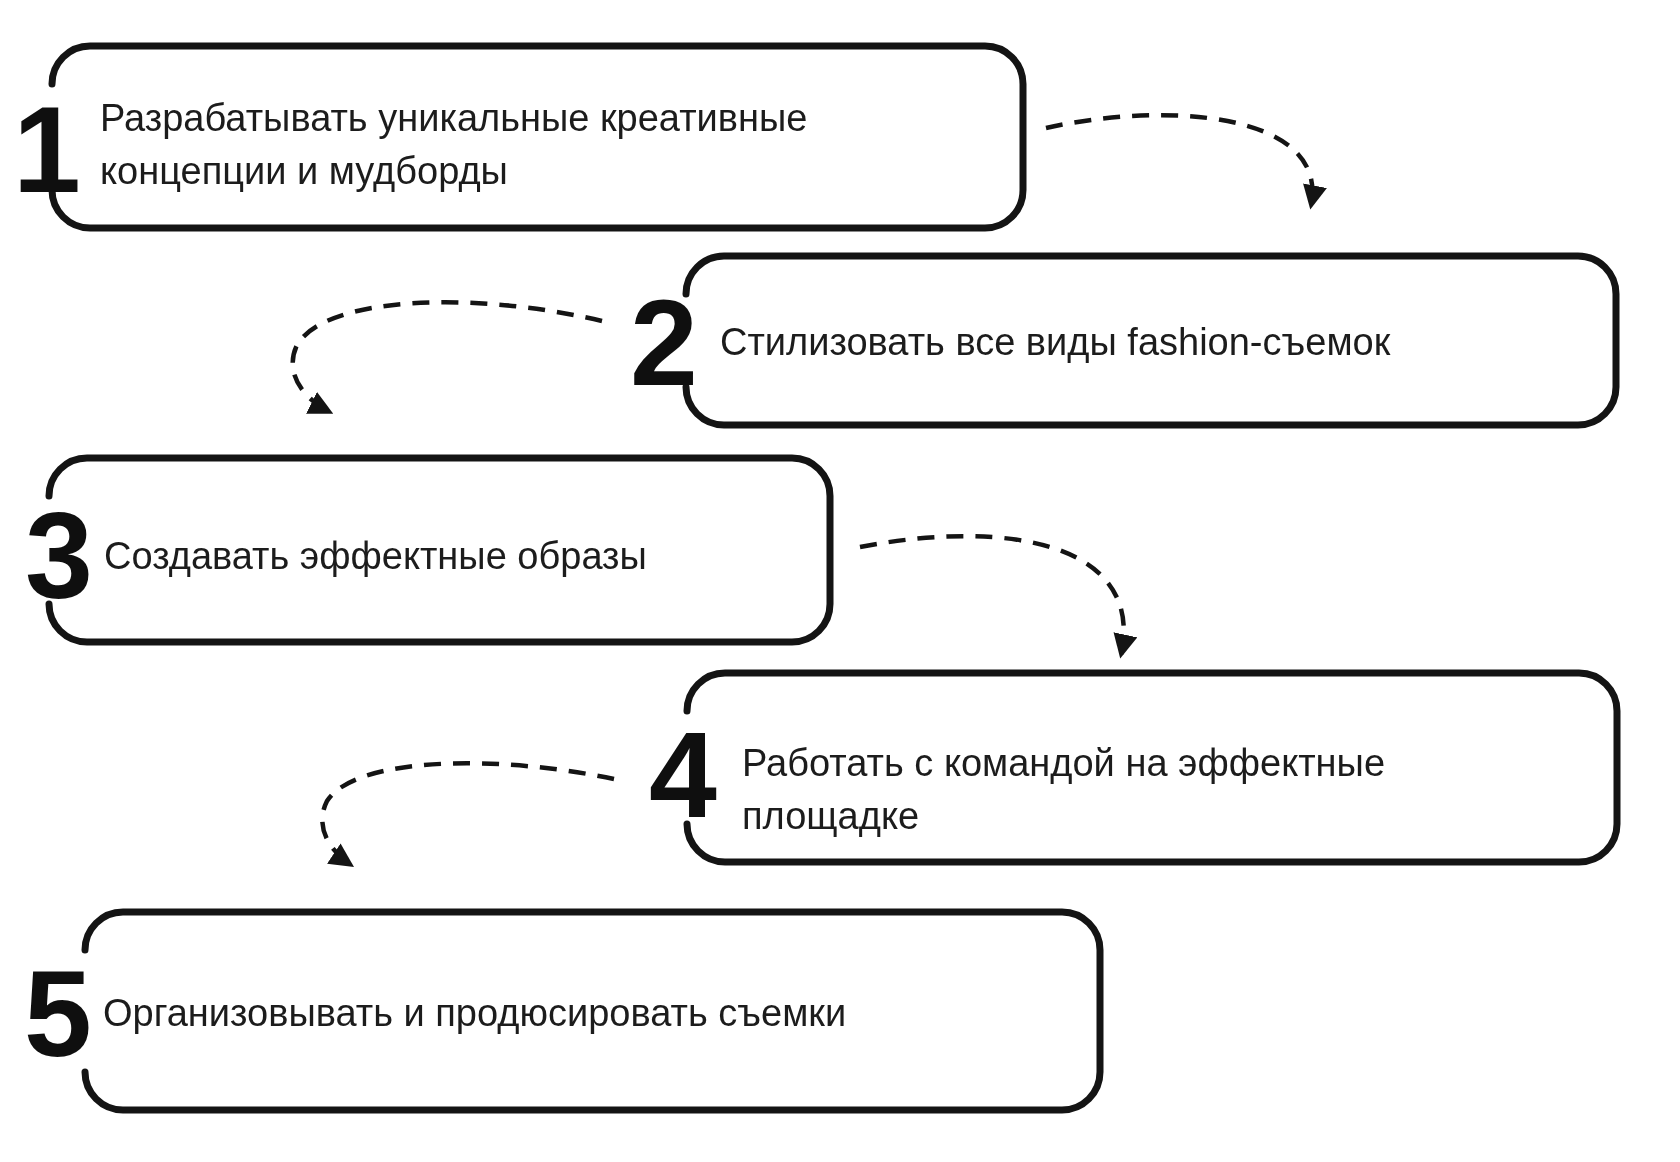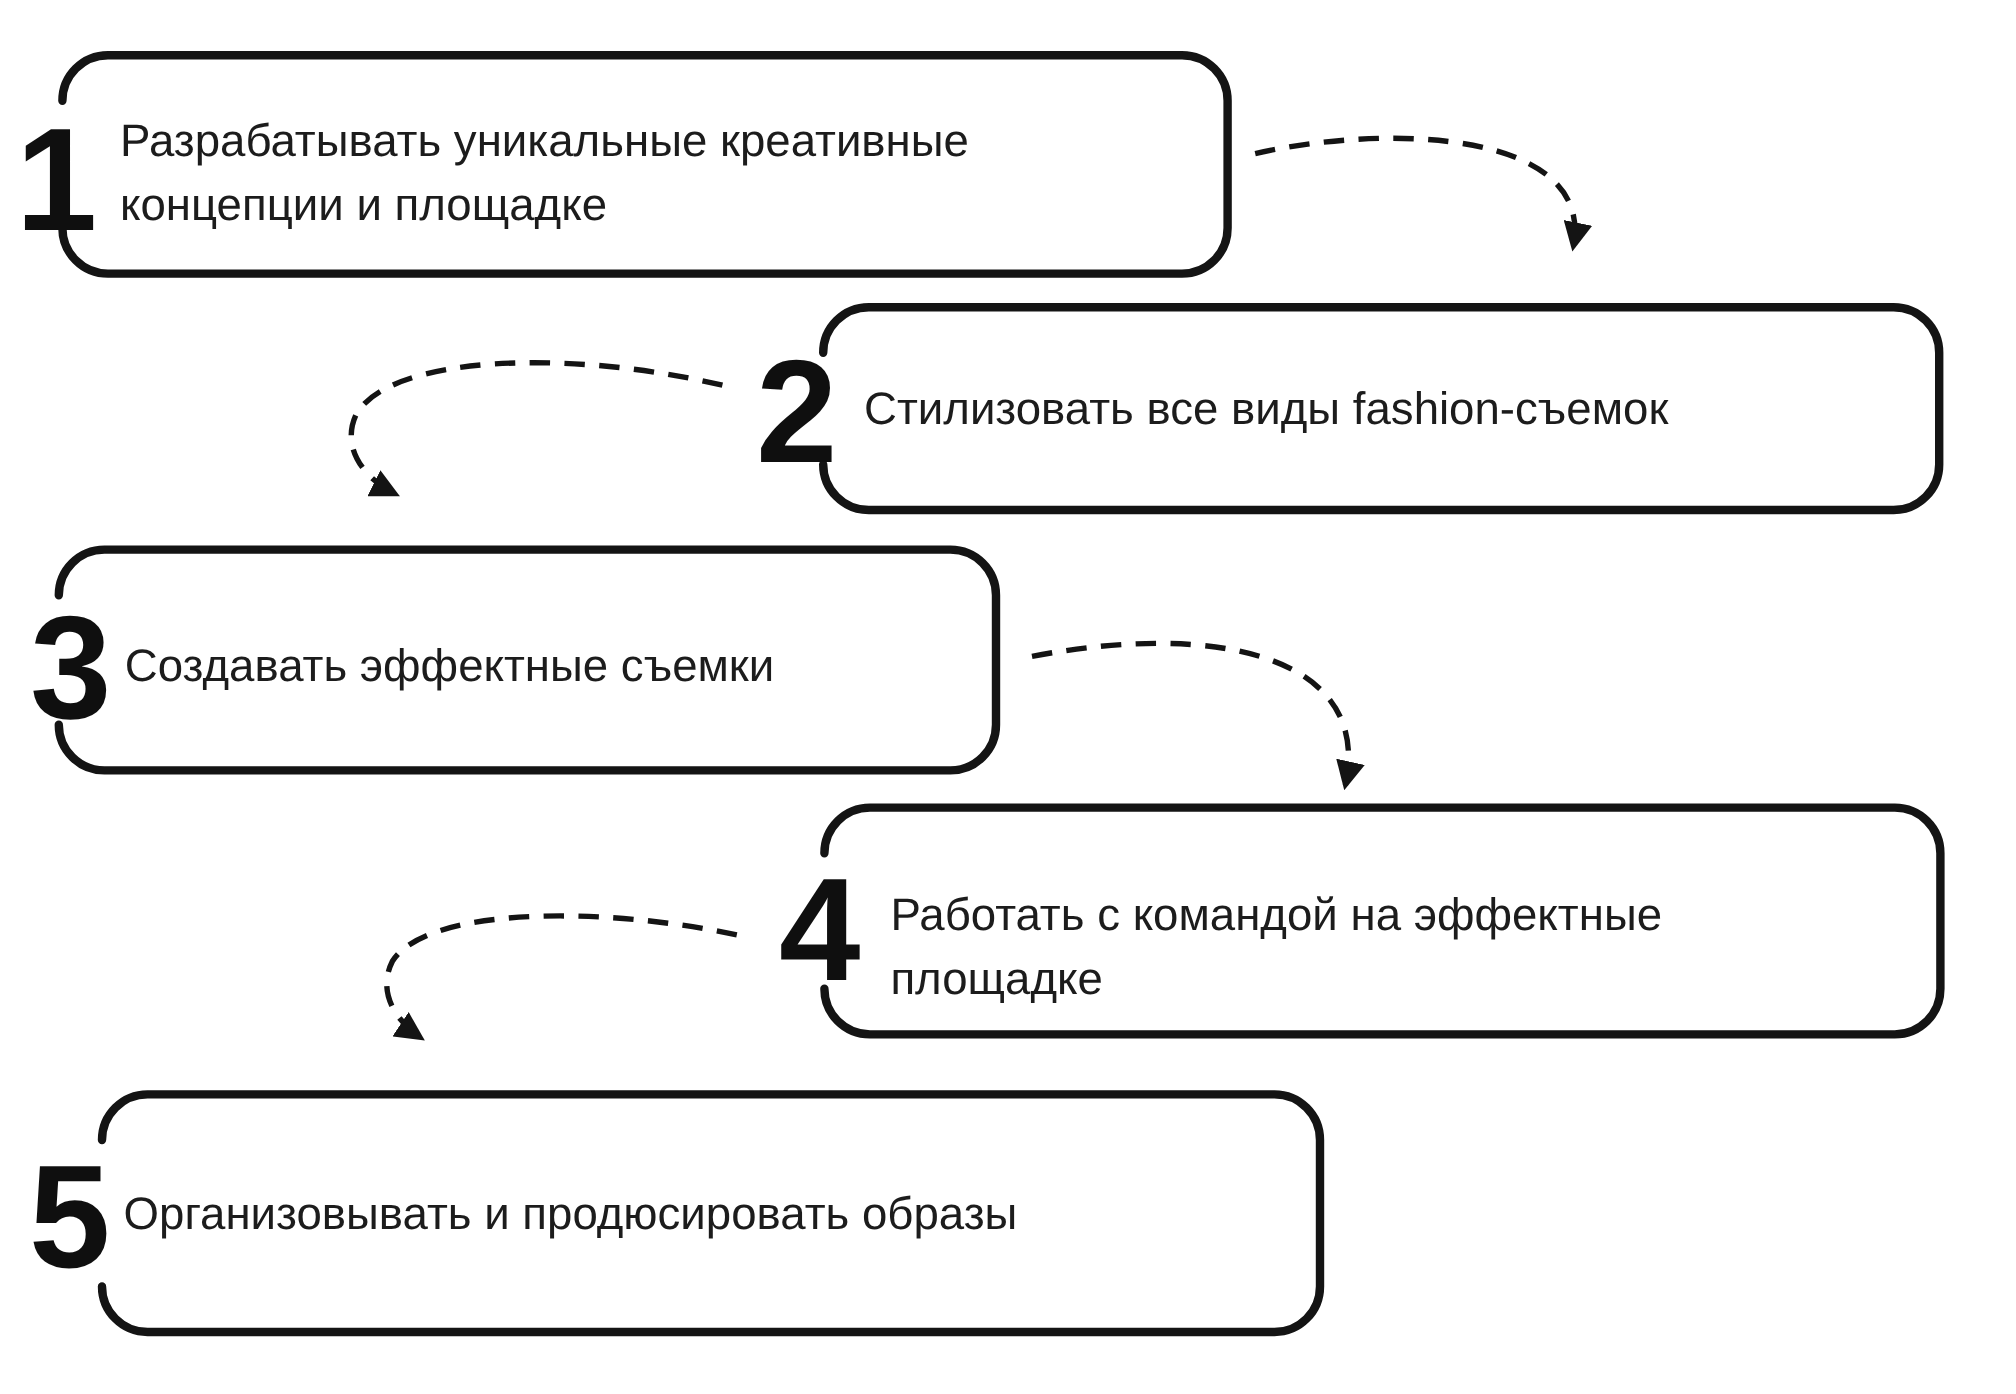--- a/index.html
+++ b/index.html
@@ -67,33 +67,33 @@
   </svg>
 
   <div class="step-number" style="left:46px;  top:150px;">1</div>
   <div class="step-number" style="left:663px; top:343px;">2</div>
   <div class="step-number" style="left:58px;  top:556px;">3</div>
   <div class="step-number" style="left:682px; top:775px;">4</div>
   <div class="step-number" style="left:57px;  top:1014px;">5</div>
 
   <div class="step-text" style="left:100px; top:145px;">
     <div class="line">Разрабатывать уникальные креативные</div>
-    <div class="line">концепции и площадке</div>
+    <div class="line">концепции и мудборды</div>
   </div>
 
   <div class="step-text" style="left:720px; top:342px;">
     <div class="line">Стилизовать все виды fashion-съемок</div>
   </div>
 
   <div class="step-text" style="left:104px; top:556px;">
-    <div class="line">Создавать эффектные съемки</div>
+    <div class="line">Создавать эффектные образы</div>
   </div>
 
   <div class="step-text" style="left:742px; top:790px;">
     <div class="line">Работать с командой на эффектные</div>
     <div class="line">площадке</div>
   </div>
 
   <div class="step-text" style="left:103px; top:1013px;">
-    <div class="line">Организовывать и продюсировать образы</div>
+    <div class="line">Организовывать и продюсировать съемки</div>
   </div>
 
 </div>
 
 </body></html>

